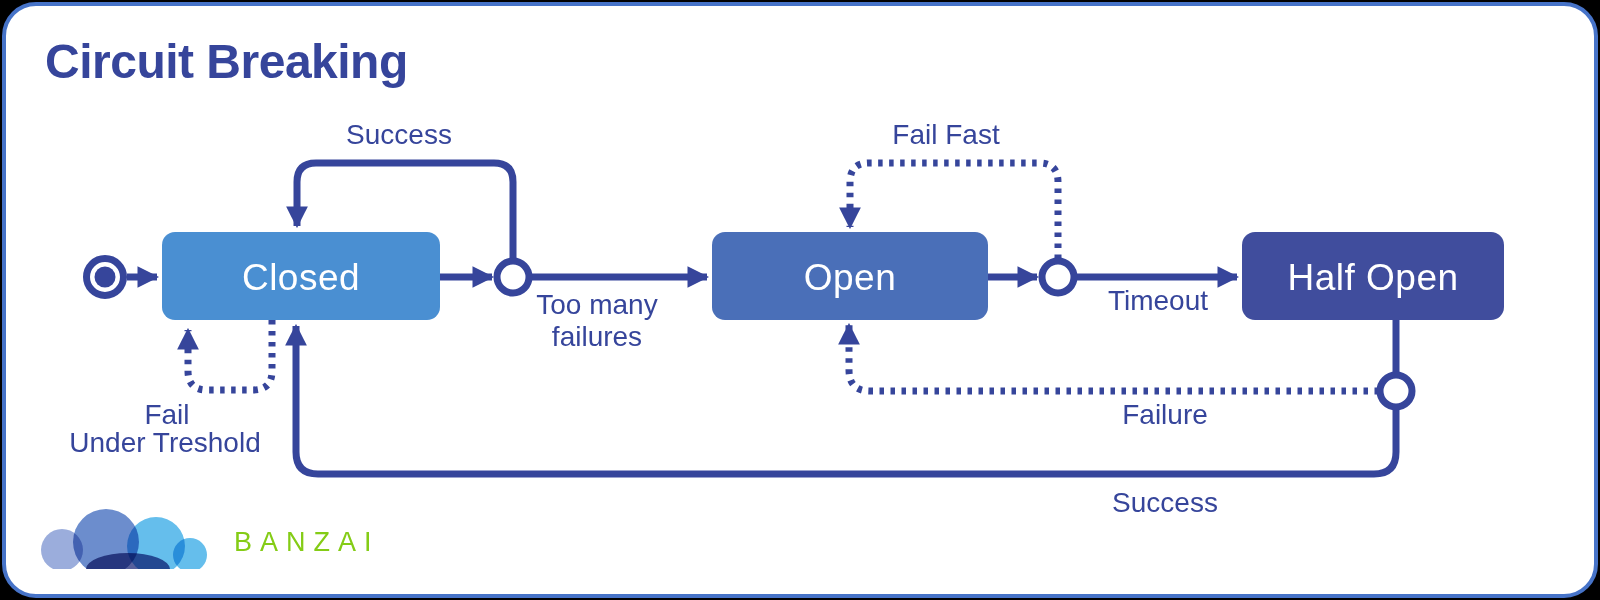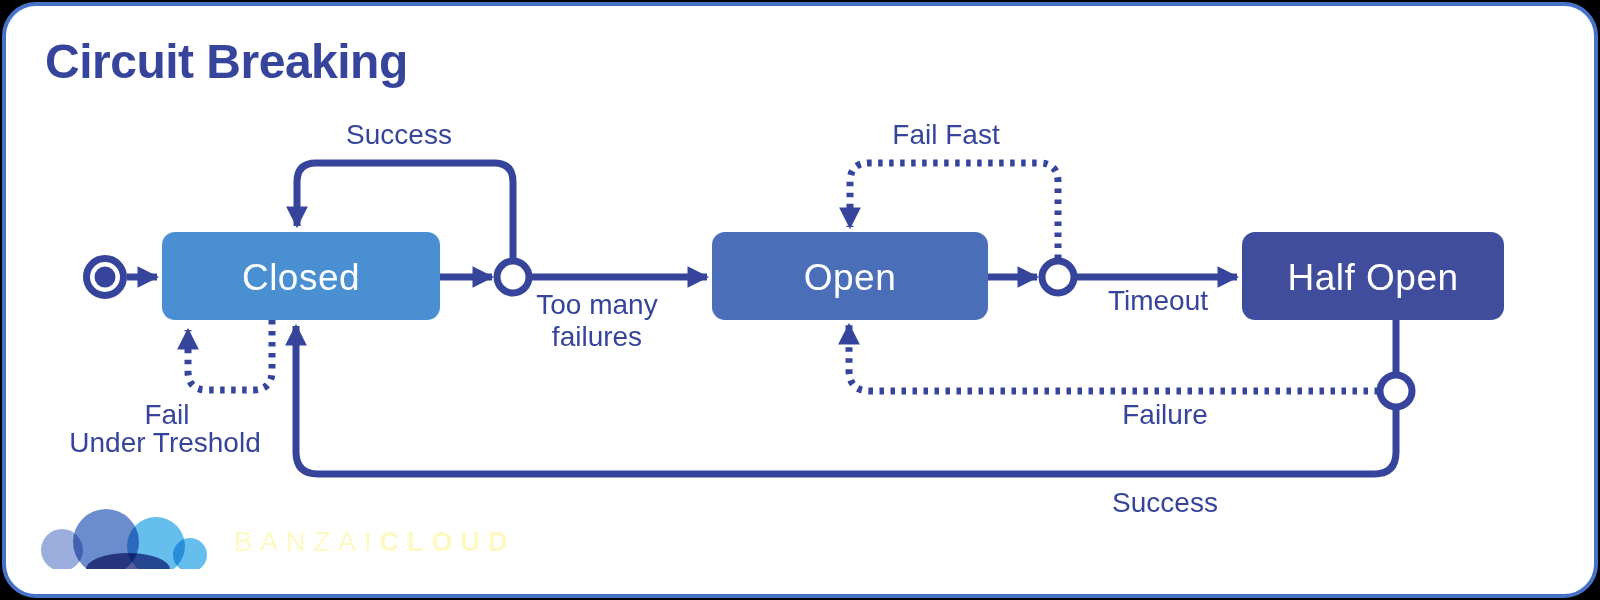--- a/index.html
+++ b/index.html
@@ -35,21 +35,21 @@
     text-anchor:middle;dominant-baseline:central;
     font-family:"Liberation Sans",sans-serif;
   }
   .edge-label{
     fill:var(--line,#36459b);font-size:28px;
     text-anchor:middle;dominant-baseline:central;
     font-family:"Liberation Sans",sans-serif;
   }
   .logo{position:absolute;left:36px;top:504px;height:72px;display:flex;align-items:center;}
   .logo-mark{width:172px;height:70px;}
-  .brand{margin-left:26px;font-size:27px;color:#fef9c3;letter-spacing:8px;display:flex;align-items:center;padding-top:4px;}
+  .brand{margin-left:26px;font-size:27px;color:#84cc16;letter-spacing:8px;display:flex;align-items:center;padding-top:4px;}
   .brand .thin{font-weight:400;}
   .brand .bold{font-weight:700;}
 </style>
 </head>
 <body>
 
 <div class="card"></div>
 
 <div class="page-title">Circuit Breaking</div>
 
@@ -120,15 +120,14 @@
     <g clip-path="url(#cloudclip)">
       <circle cx="26" cy="45" r="21" fill="var(--peri,#96a9da)" opacity="0.95" style="mix-blend-mode:multiply"></circle>
       <circle cx="70" cy="37" r="33" fill="var(--blue,#5c81c8)" opacity="0.9" style="mix-blend-mode:multiply"></circle>
       <circle cx="120" cy="41" r="29" fill="var(--sky,#4ab3e9)" opacity="0.85" style="mix-blend-mode:multiply"></circle>
       <circle cx="154" cy="50" r="17" fill="var(--sky,#4ab3e9)" opacity="0.85" style="mix-blend-mode:multiply"></circle>
       <ellipse cx="92" cy="64" rx="42" ry="16" fill="var(--navy,#1d2a7a)" opacity="0.75" style="mix-blend-mode:multiply"></ellipse>
     </g>
   </svg>
   <div class="brand">
     <span class="thin">BANZAI</span>
-      <span class="bold">CLOUD</span>
   </div>
 </div>
 
 </body></html>

